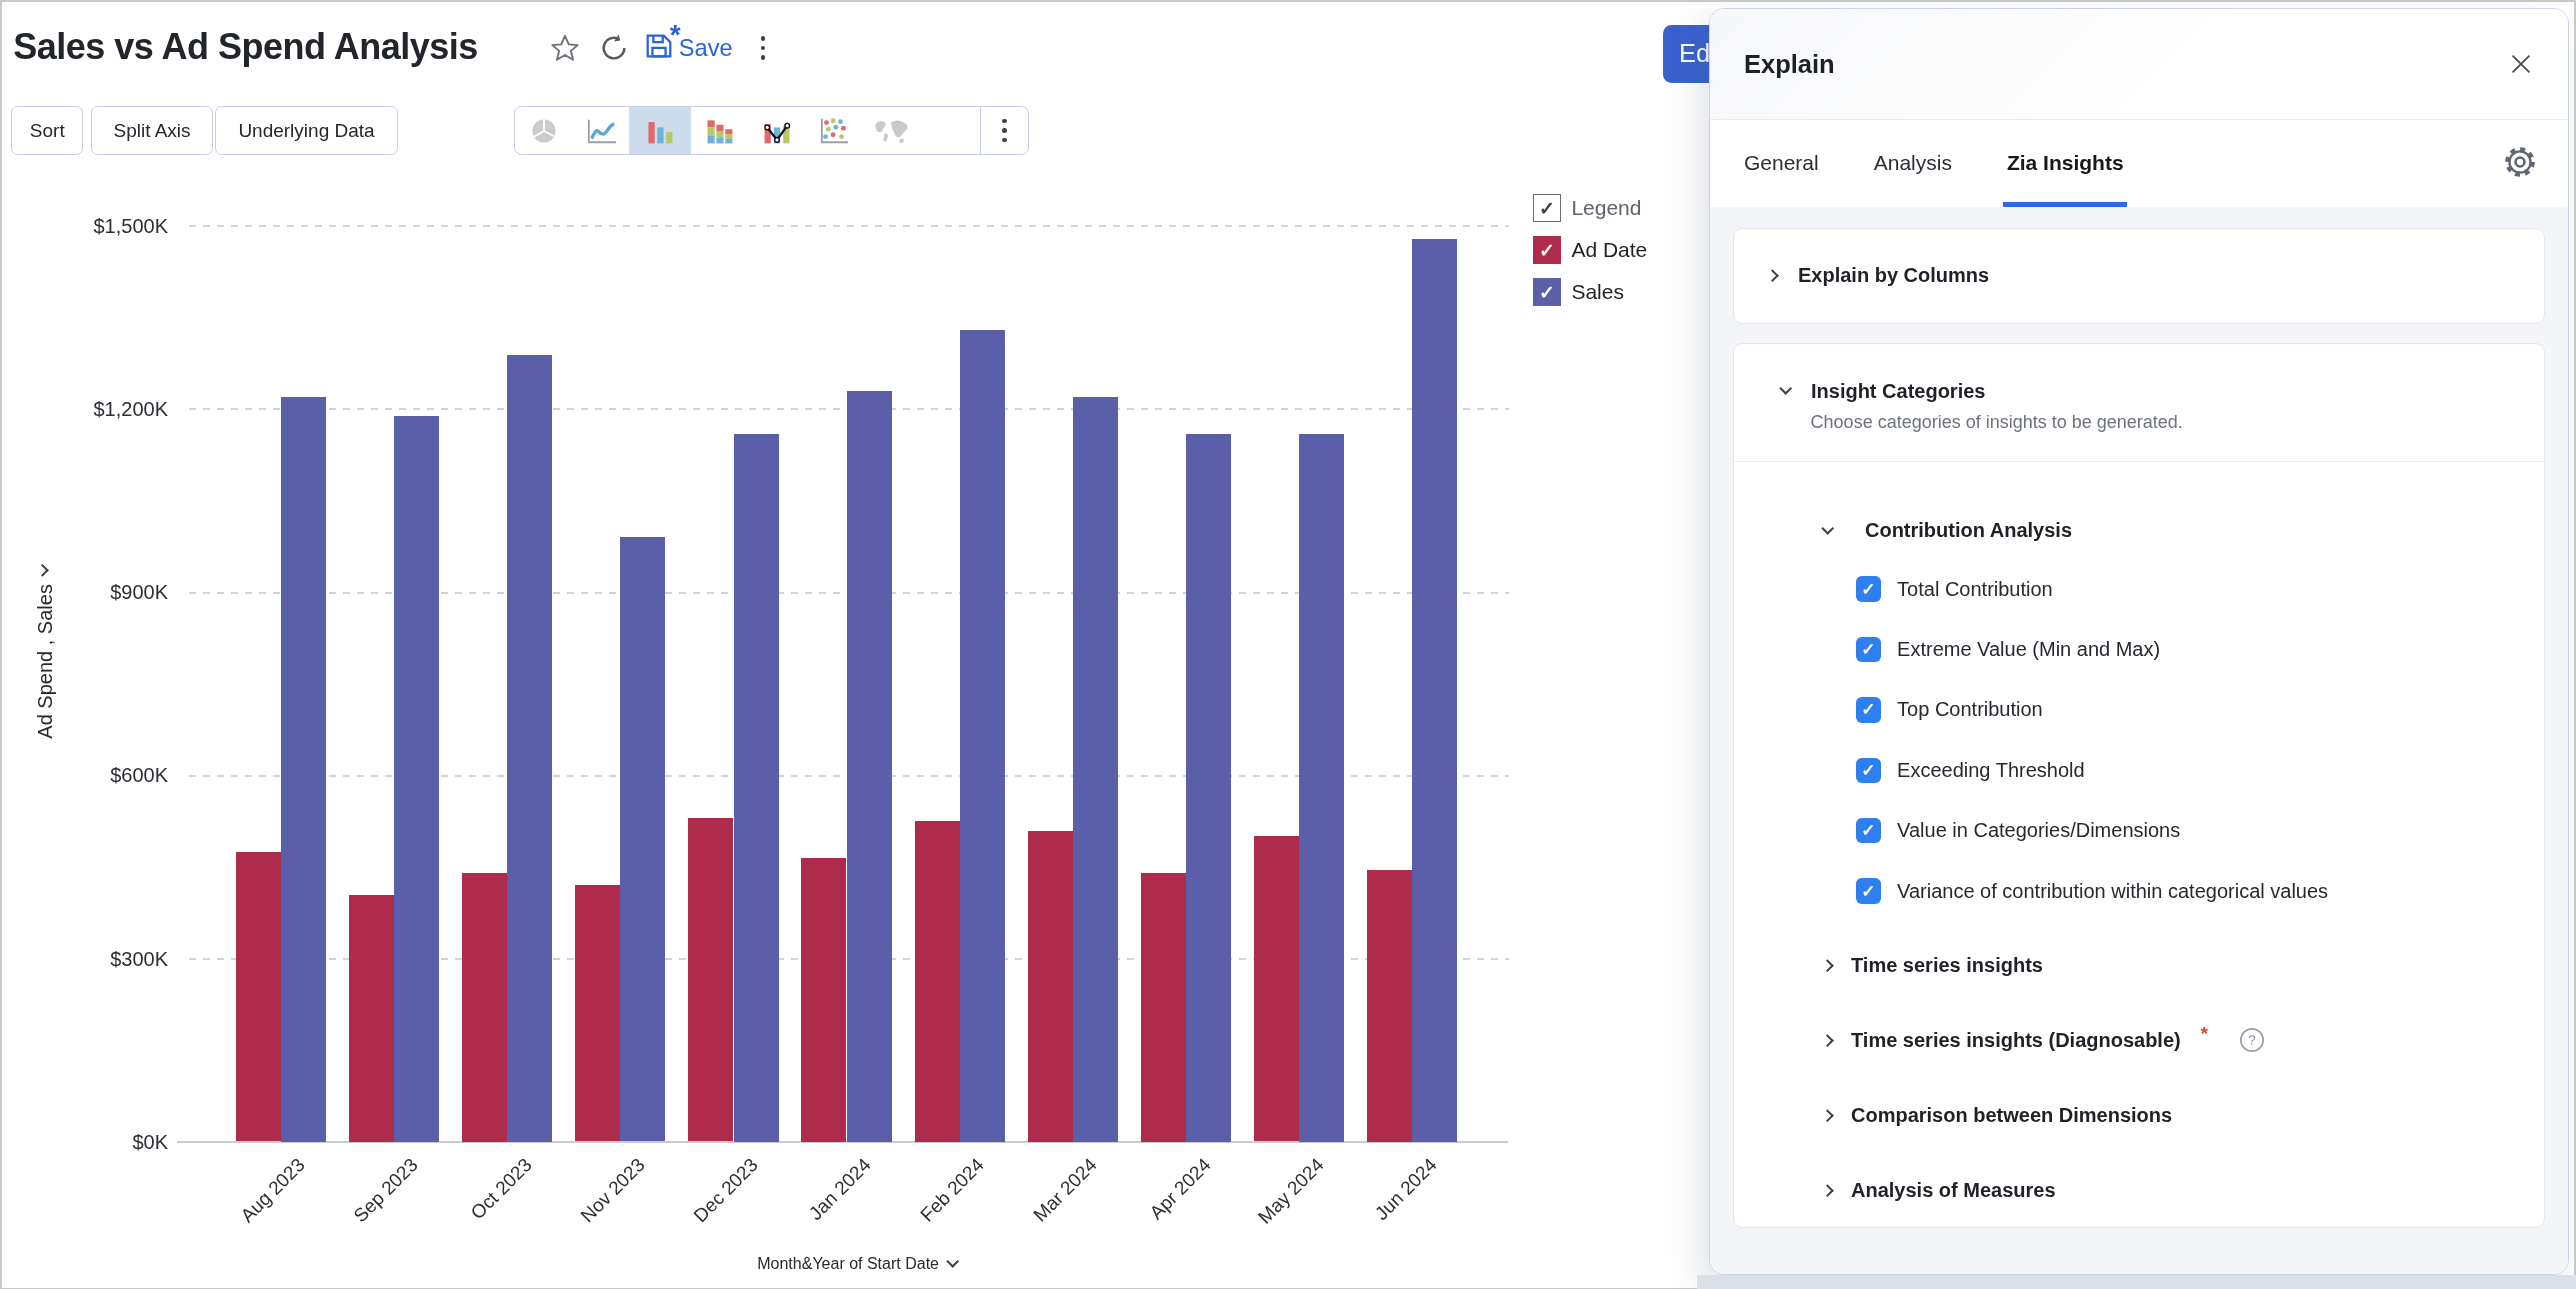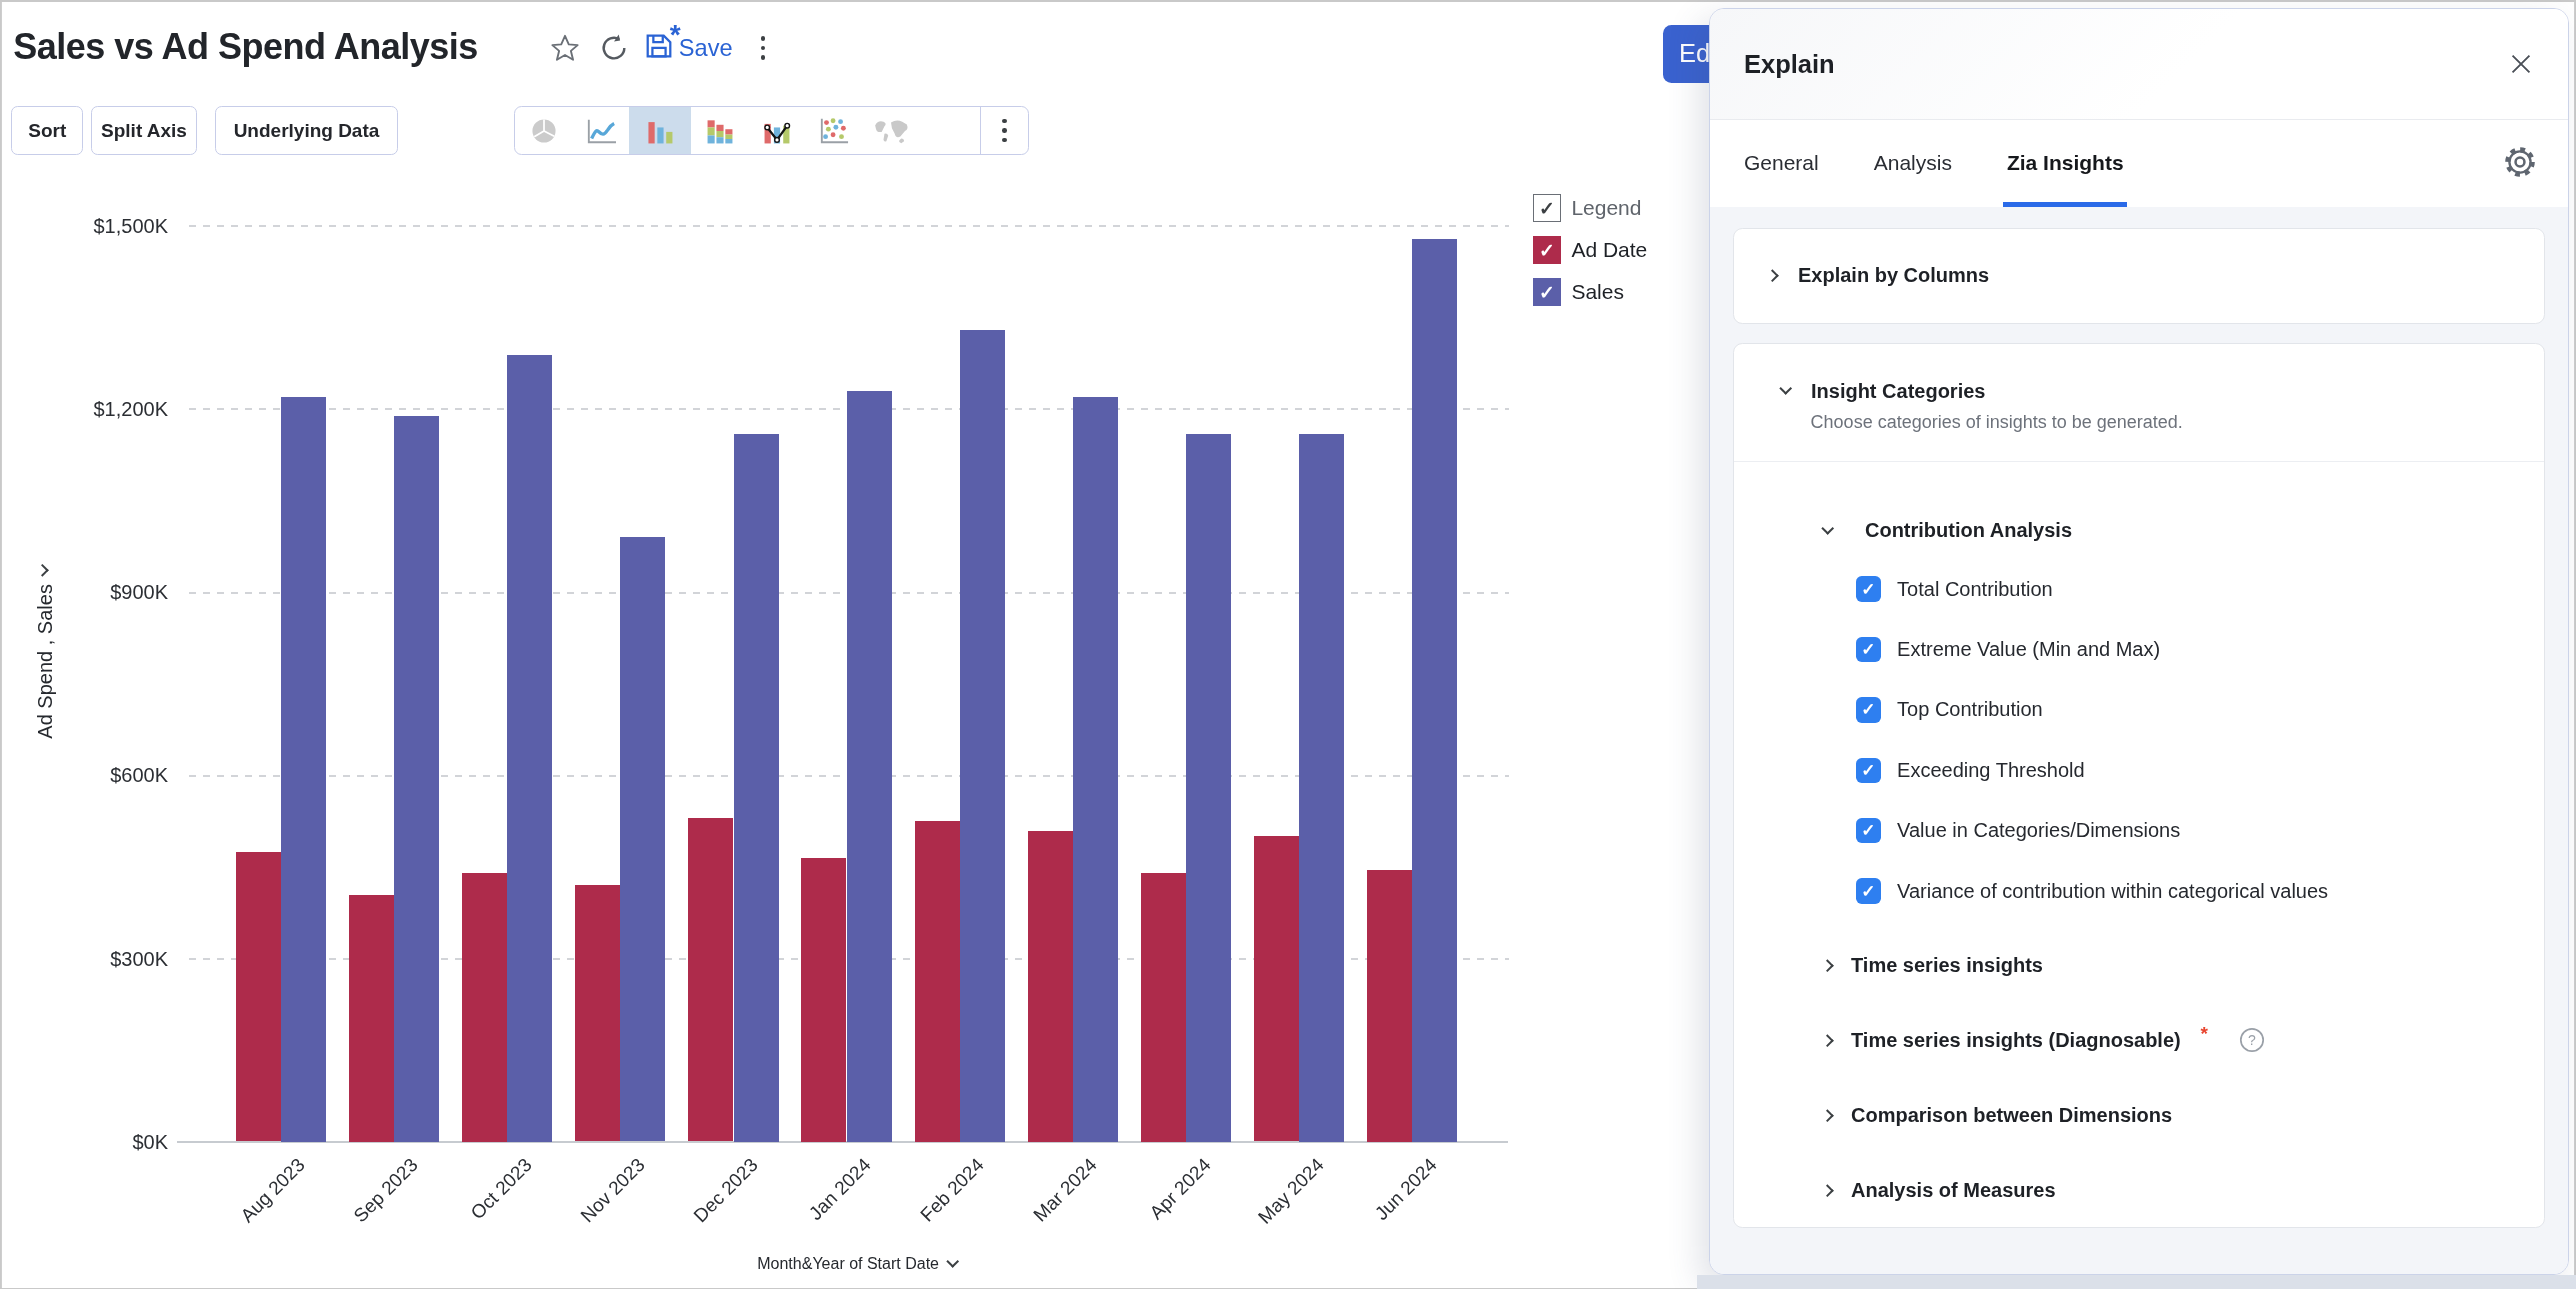--- a/index.html
+++ b/index.html
@@ -17,21 +17,21 @@
                 gap:3.8px; color:#2a63d4; cursor:pointer; }
   .save-label { font-size:23.6px; color:#2a63d4; line-height:28px; }
   .save-ic { position:relative; width:32px; height:32px; }
   .save-ic .ast { position:absolute; right:-5.7px; top:-11.3px; font-size:28px; font-weight:700; color:#2a63d4; }
   .kebab { display:flex; flex-direction:column; gap:4.7px; align-items:center; }
   .kebab i { width:4.7px; height:4.7px; border-radius:50%; background:#3c4043; }
 
   
   .tb-btn { position:absolute; top:106px; height:49px; border:1.4px solid #c7cde9; border-radius:6.6px;
             background:#fff; font-size:19px; color:#24262b; font-family:inherit;
-            display:flex; align-items:center; justify-content:center; cursor:pointer;font-weight:bold; }
+            display:flex; align-items:center; justify-content:center; cursor:pointer; }
   .icon-group { position:absolute; left:514px; top:106px; width:515px; height:49px;
                 border:1.4px solid #c7cde9; border-radius:7.5px; background:#fff;
                 display:flex; align-items:stretch; overflow:hidden; }
   .ct { width:57px; display:flex; align-items:center; justify-content:center; cursor:pointer; }
   .ct.selected { background:#ccdcec; width:62px; }
   .ig-divider { width:0; border-left:1.4px solid #c7cde9; margin-left:auto; }
   .ig-kebab { width:47px; display:flex; align-items:center; justify-content:center; cursor:pointer; }
 
   
   .chart-layer { position:absolute; inset:0; }
@@ -132,21 +132,21 @@
 
   <div class="hdr-ic" style="left:747px">
     <span class="kebab">
         <i></i>
         <i></i>
         <i></i>
       </span>
   </div>
 
   <button class="tb-btn" style="left:11.3px;width:72px">Sort</button>
-  <button class="tb-btn" style="left:91px;width:106px">Split Axis</button>
+  <button class="tb-btn" style="left:91px;width:122px">Split Axis</button>
   <button class="tb-btn" style="left:215px;width:183px">Underlying Data</button>
 
   <div class="icon-group">
     <span class="ct">
       <svg width="32" height="30" viewBox="0 0 36 32">
           <circle cx="18" cy="16" r="13" fill="#cbcbcb"></circle>
         <path d="M18 16 L18 3 M18 16 L29.5 22 M18 16 L7 22.5" stroke="#fff" stroke-width="2" fill="none"></path>
         </svg>
     </span>
     <span class="ct">

